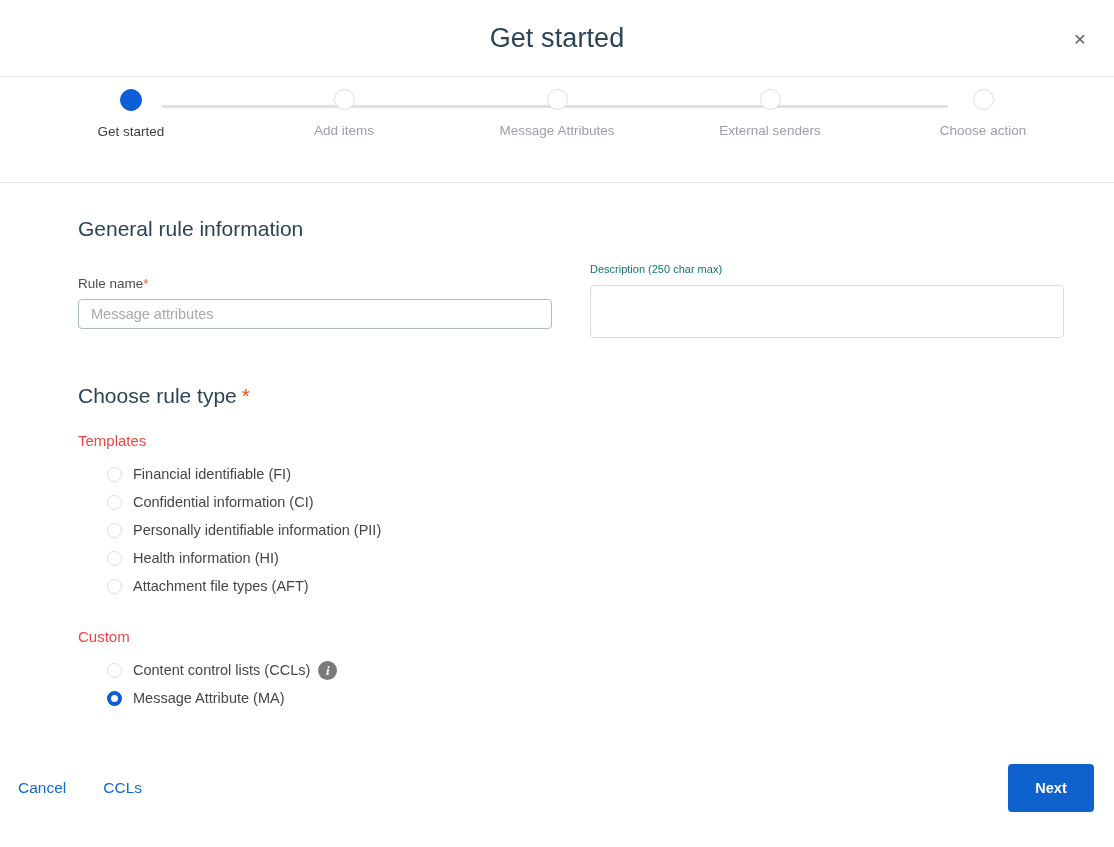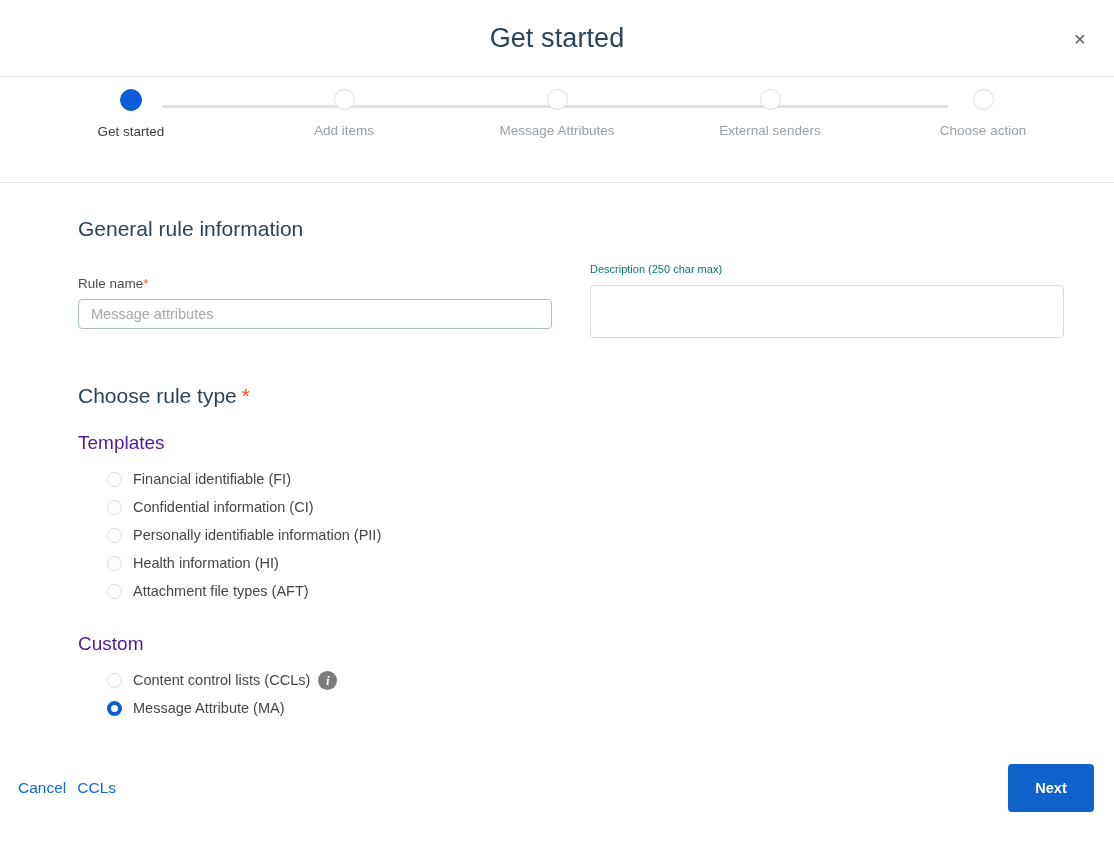--- a/index.html
+++ b/index.html
@@ -163,22 +163,22 @@
     font-size: 14px;
     font-family: "Liberation Sans", sans-serif;
     color: #333;
     outline: none;
     resize: none;
     background: #fff;
   }
 
   
   .group-label {
-    font-size: 19px;
-    color: #4c1d95;
+    font-size: 15px;
+    color: #ef4444;
     margin: 0 0 11px 0;
   }
   .group-label.custom { margin-top: 28px; }
 
   .radio-list { margin: 0; padding: 0 0 0 29px; list-style: none; }
   .radio-item {
     display: flex;
     align-items: center;
     height: 28px;
     cursor: pointer;
@@ -226,21 +226,21 @@
   .modal-footer {
     position: absolute;
     left: 0;
     right: 0;
     bottom: 0;
     height: 70px;
     display: flex;
     align-items: center;
     padding: 0 20px 0 18px;
   }
-  .footer-links { display: flex; gap: 11px; }
+  .footer-links { display: flex; gap: 37px; }
   .footer-link {
     color: #1569d6;
     font-size: 15.5px;
     text-decoration: none;
     cursor: pointer;
   }
   .footer-spacer { flex: 1; }
   .next-button {
     background: #0f62cb;
     color: #ffffff;

